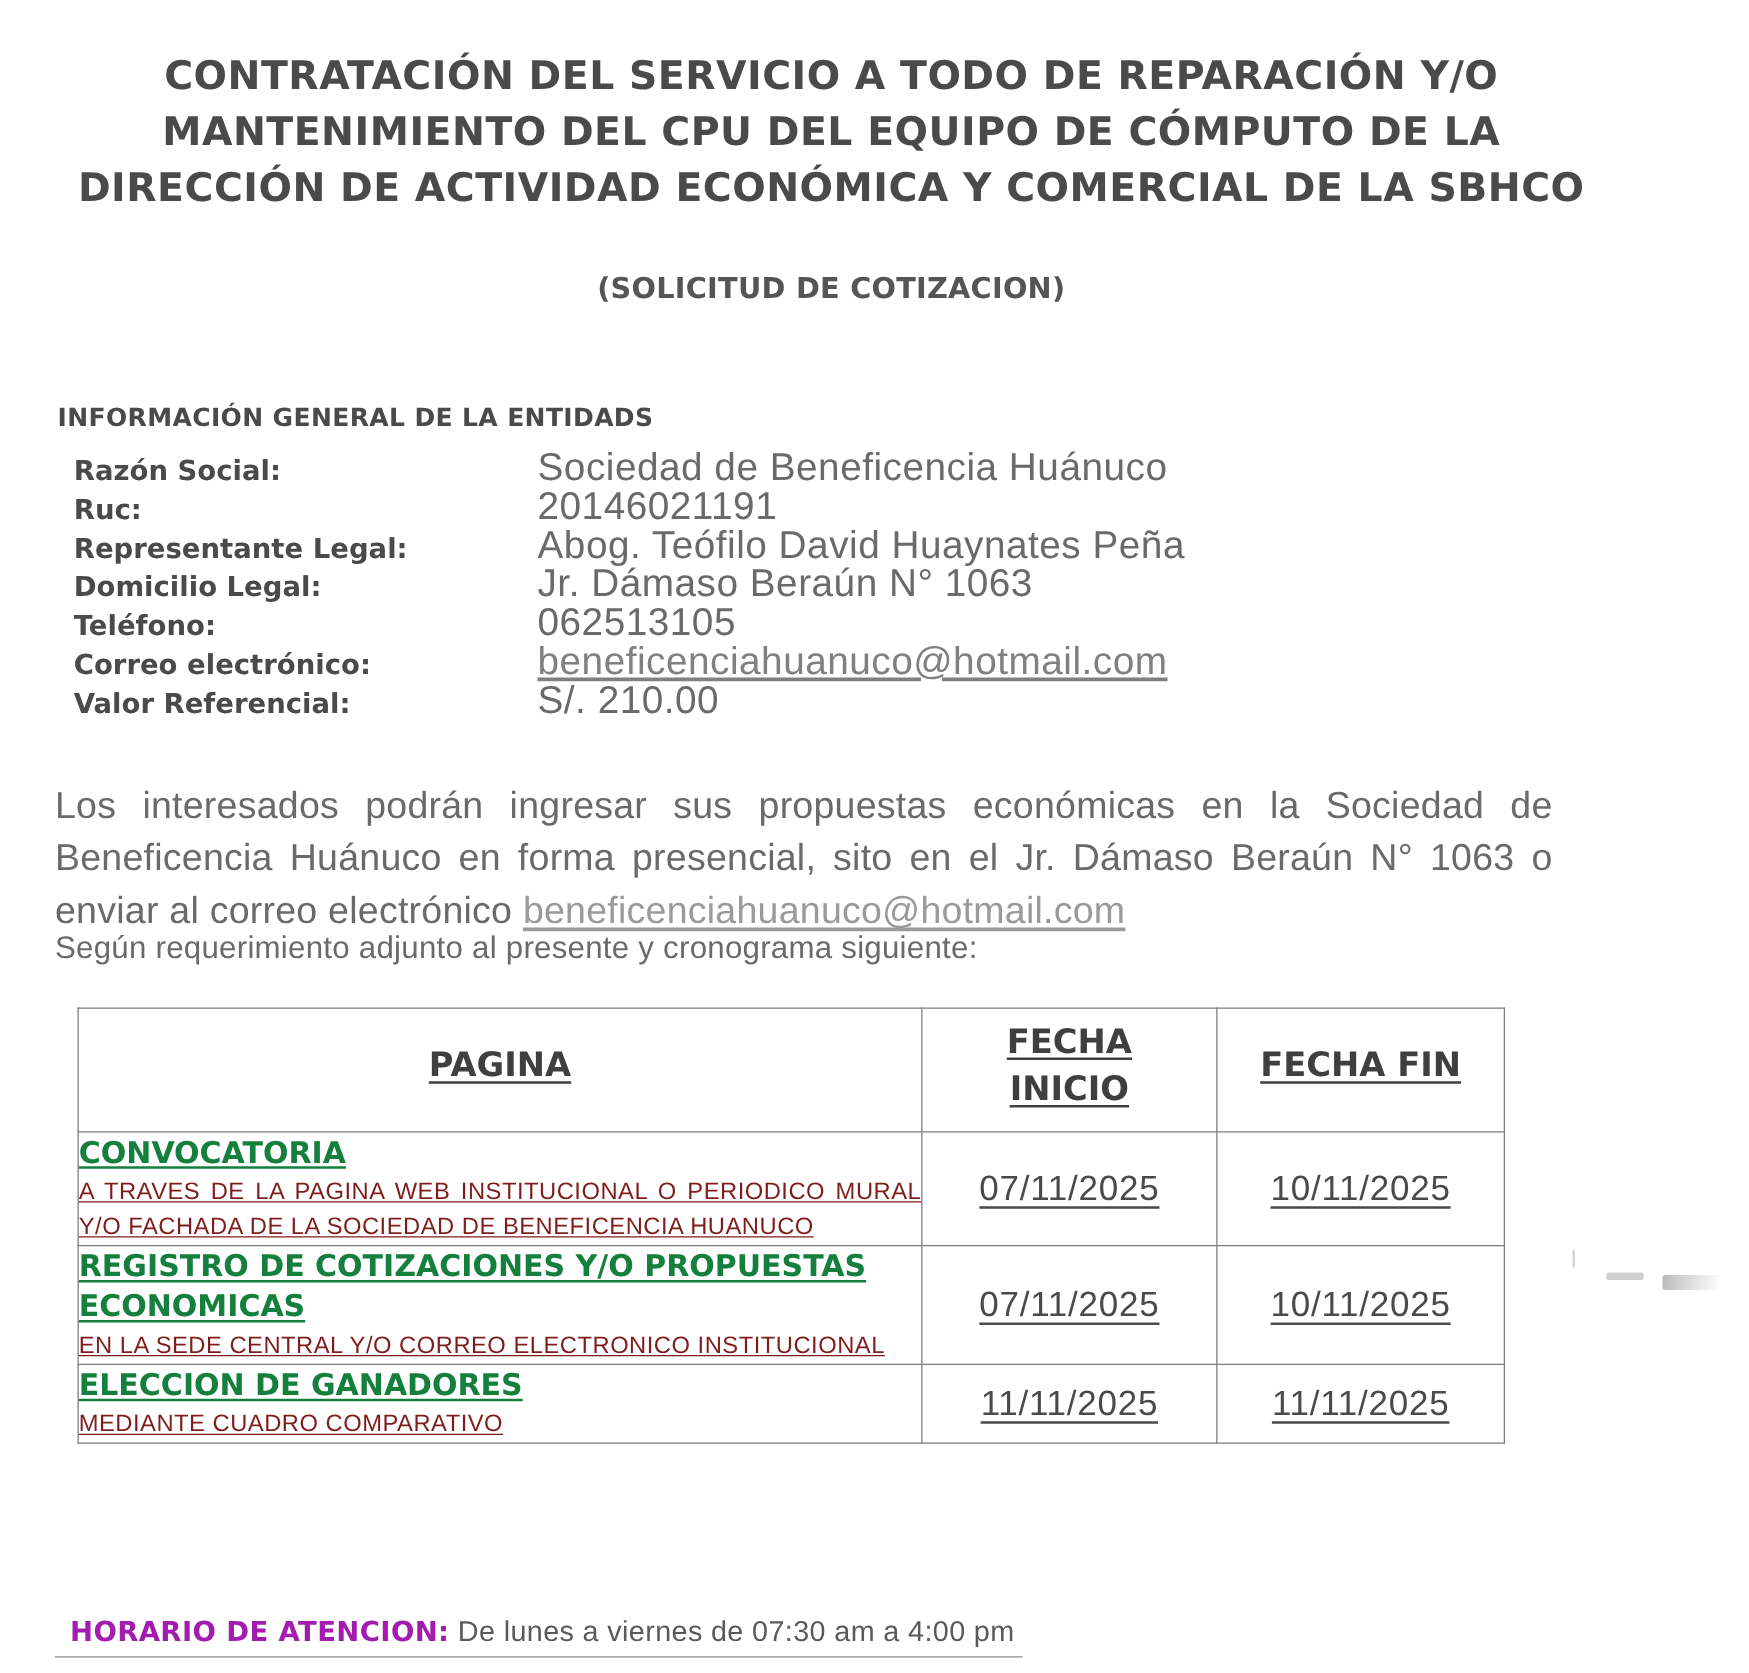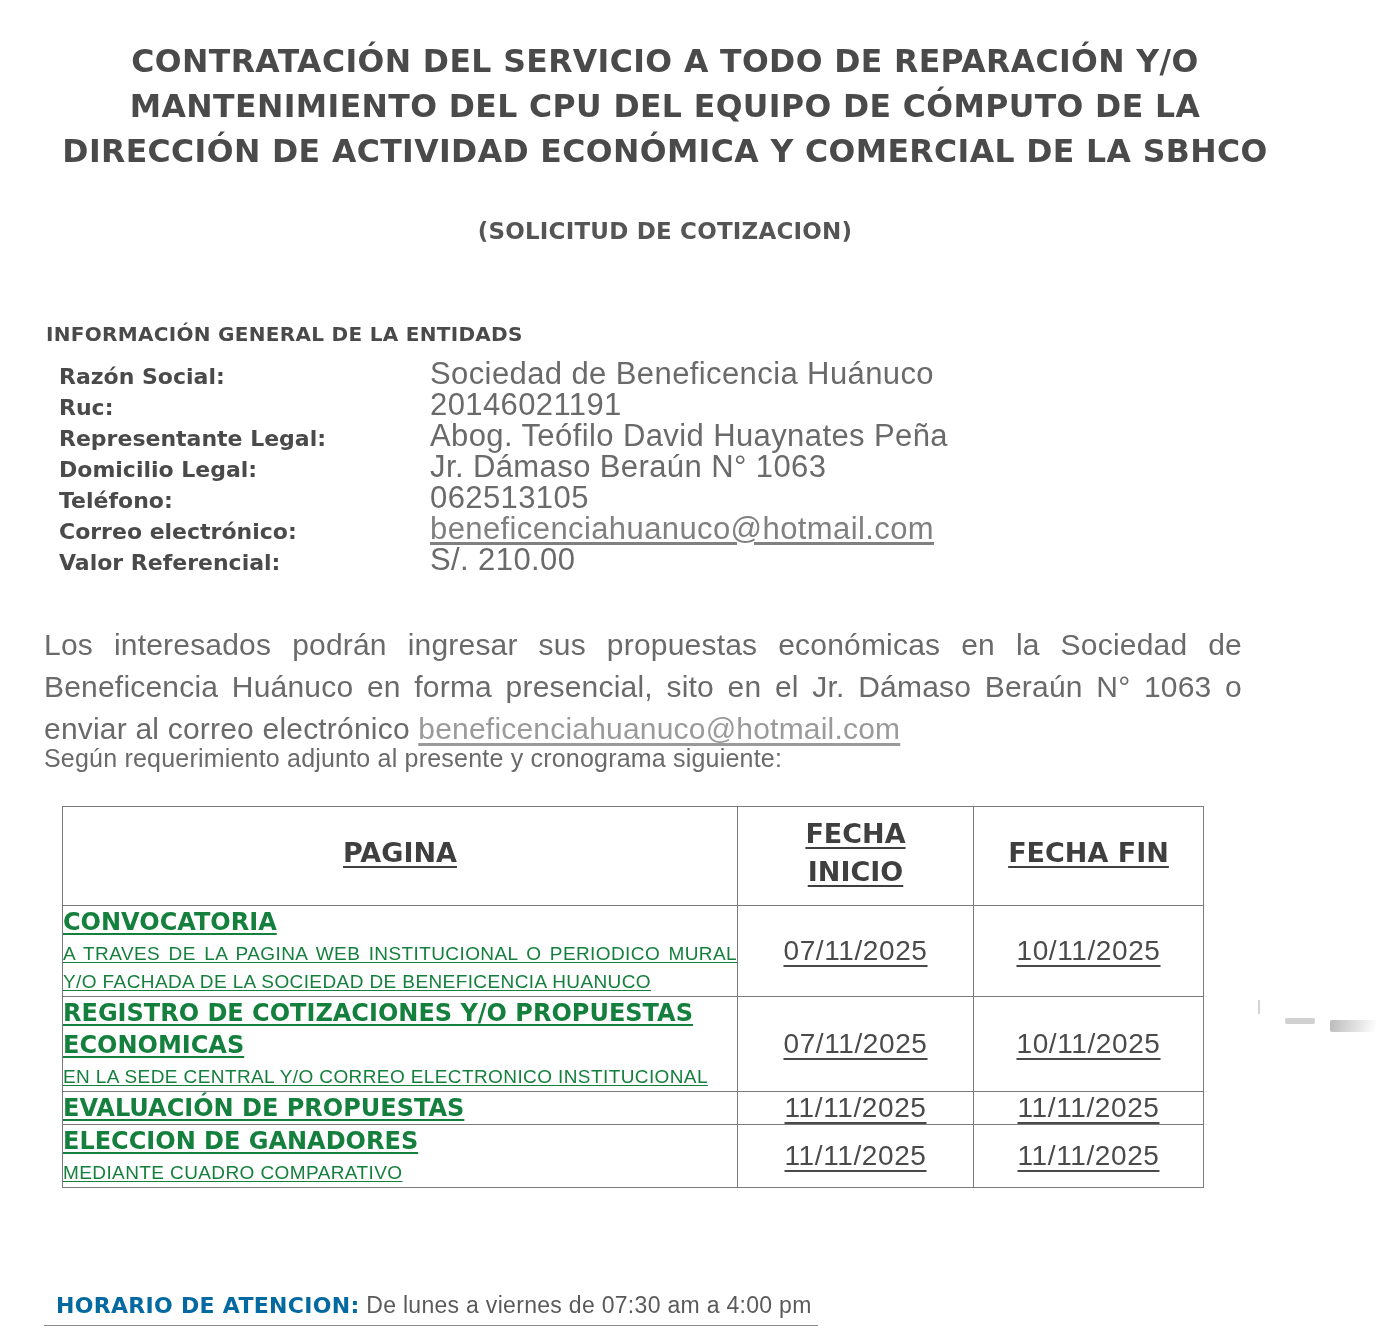--- a/index.html
+++ b/index.html
@@ -178,21 +178,21 @@
     display: inline;
   }
   .etapa-title.extra-rule {
     padding-right: 60px;
   }
   .etapa-desc {
     font-size: 19px;
     line-height: 28px;
     font-family: "Liberation Sans", sans-serif;
     font-weight: 300;
-    color: #15803d;
+    color: #7f1d1d;
     letter-spacing: 0.4px;
     text-align: justify;
     text-decoration: underline;
     text-underline-offset: 2px;
     text-decoration-thickness: 1px;
     margin-top: 2px;
   }
   .etapa-desc.no-justify { text-align: left; }
 
   .cell-date {
@@ -219,21 +219,21 @@
     font-family: "Liberation Sans", sans-serif;
     font-weight: 300;
     border-bottom: 1.5px solid #8a8a8a;
     padding: 0 6px 6px 12px;
     letter-spacing: 0.3px;
   }
   .footer-note b {
     font-weight: bold;
     font-family: "DejaVu Sans", sans-serif;
     font-size: 22px;
-    color: #0369a1;
+    color: #a21caf;
   }
 
   
   .scan-smudge {
     position: absolute;
     left: 1330px;
     top: 1020px;
     width: 46px;
     height: 12px;
     background: linear-gradient(100deg, rgba(90,90,90,0.55), rgba(140,140,140,0.0));
@@ -355,31 +355,20 @@
           <div class="etapa-desc">EN LA SEDE CENTRAL Y/O CORREO ELECTRONICO INSTITUCIONAL</div>
         </td>
         <td class="cell-date">
           <span>07/11/2025</span>
         </td>
         <td class="cell-date">
           <span>10/11/2025</span>
         </td>
       </tr>
 
-      <tr>
-        <td class="cell-etapa">
-          <div><span class="etapa-title extra-rule">EVALUACIÓN DE PROPUESTAS</span></div>
-        </td>
-        <td class="cell-date">
-          <span>11/11/2025</span>
-        </td>
-        <td class="cell-date">
-          <span>11/11/2025</span>
-        </td>
-      </tr>
 
       <tr>
         <td class="cell-etapa">
           <div><span class="etapa-title">ELECCION DE GANADORES</span></div>
           <div class="etapa-desc no-justify">MEDIANTE CUADRO COMPARATIVO</div>
         </td>
         <td class="cell-date">
           <span>11/11/2025</span>
         </td>
         <td class="cell-date">

